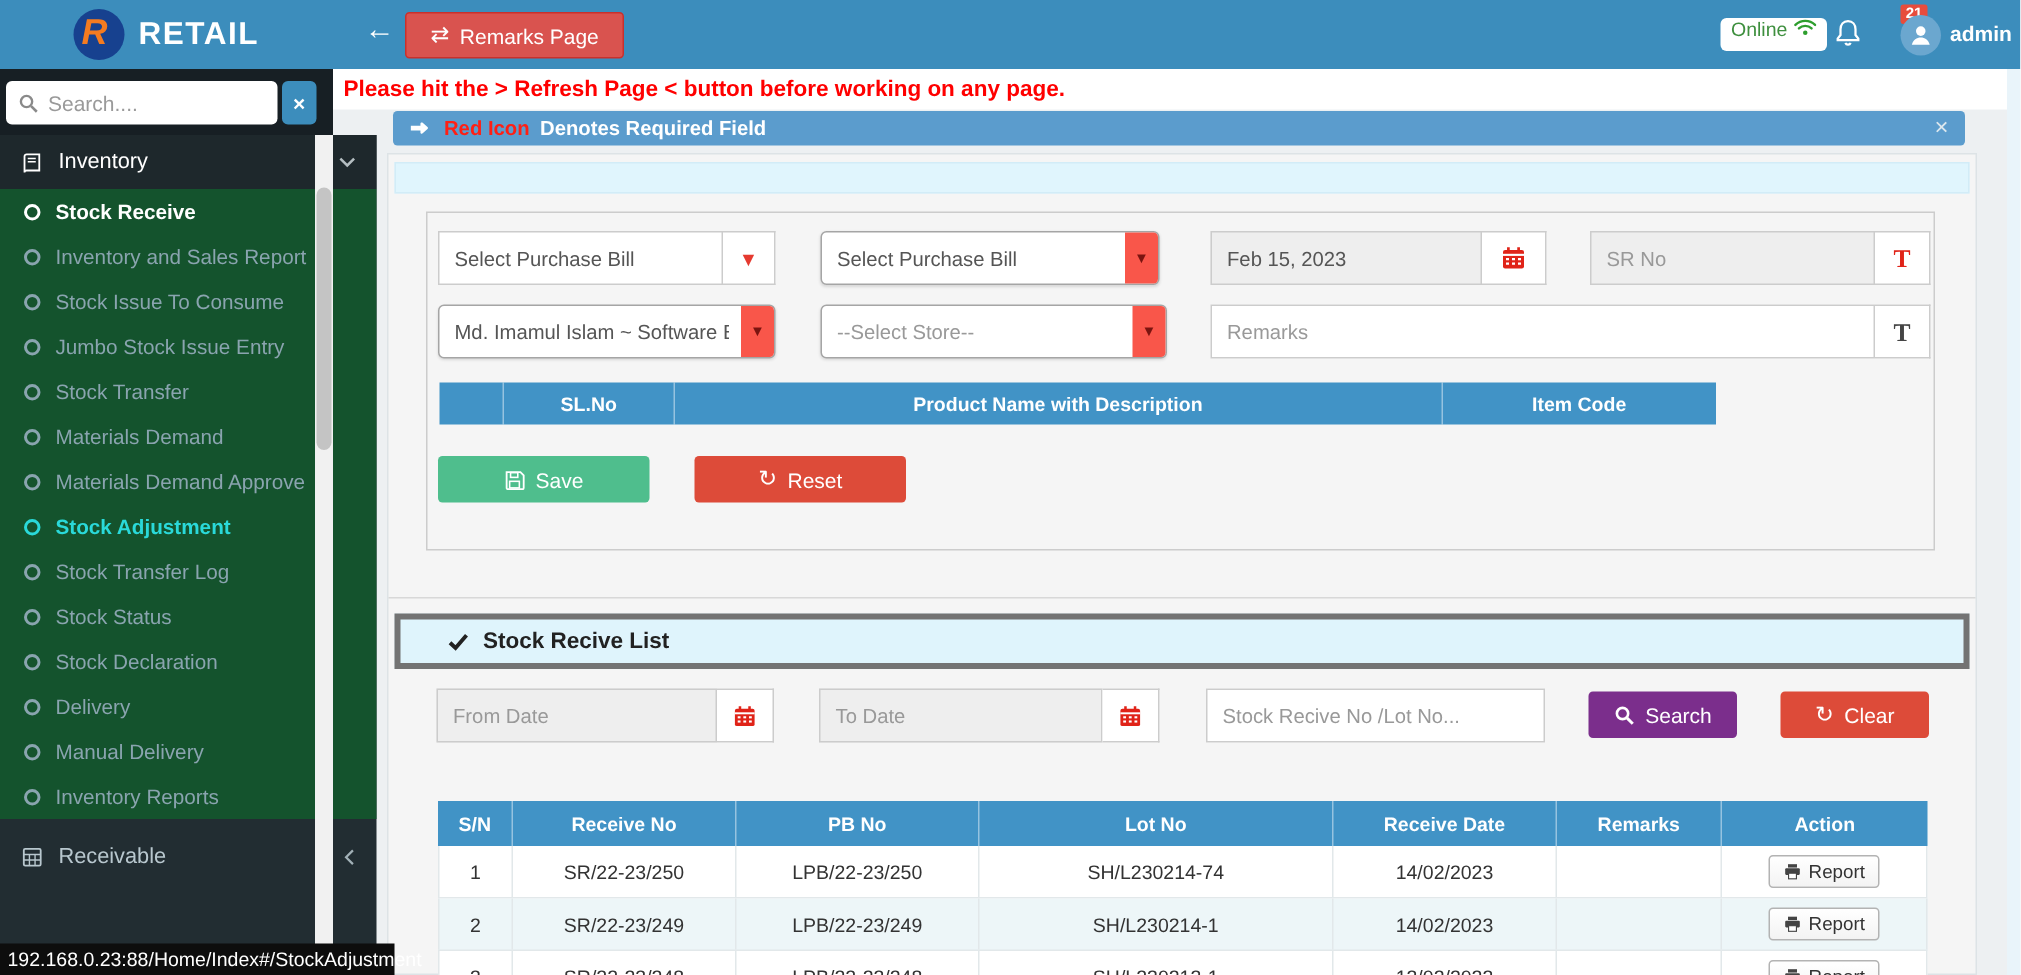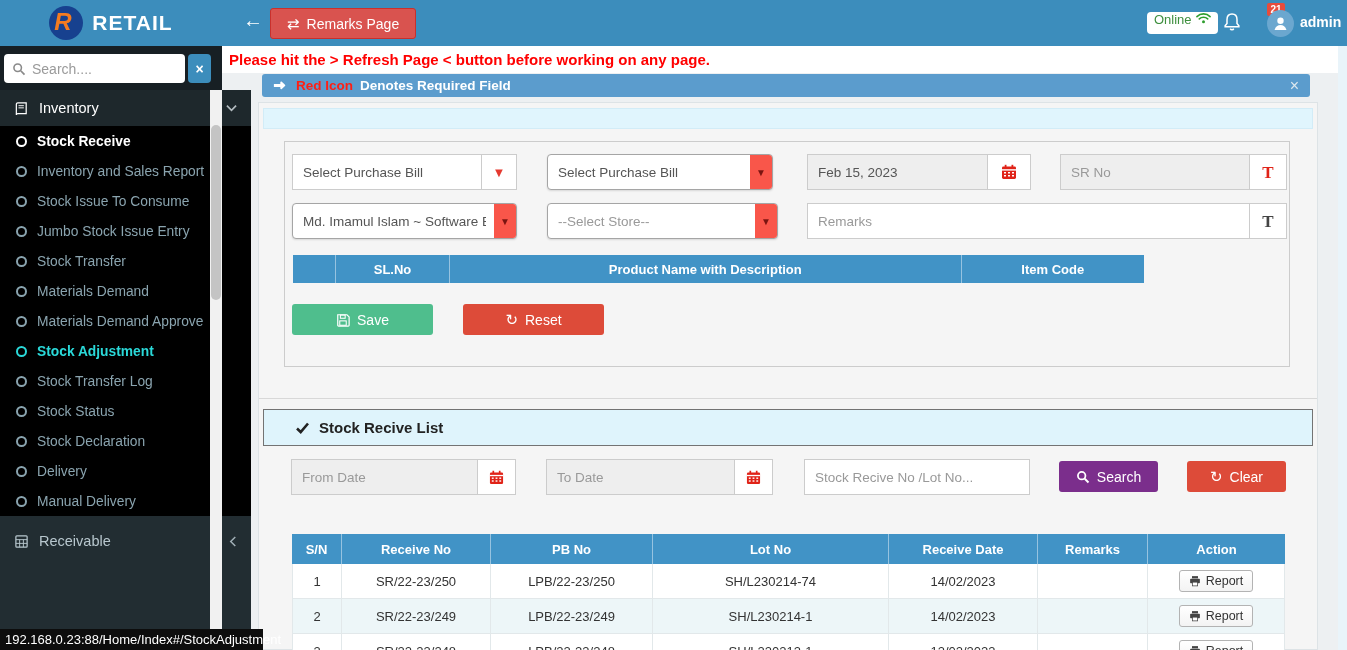--- a/index.html
+++ b/index.html
@@ -35,21 +35,21 @@
     display:flex; align-items:center; gap:6px; padding:0 8px; }
   .sb-search input { border:none; outline:none; width:130px; font-size:14px; color:#555; background:transparent; font-family:"Liberation Sans",sans-serif;}
   .sb-search input::placeholder { color:#9a9a9a; }
   .sb-x { position:absolute; left:188px; top:8px; width:23px; height:29px; background:#3c8dbc; border-radius:4px;
     color:#fff; font-weight:bold; font-size:14px; display:flex; align-items:center; justify-content:center; cursor:pointer; }
 
   .sidebar { position:absolute; left:0; top:90px; width:251px; height:560px; background:#222d32; }
   .nav-head { height:36px; display:flex; align-items:center; gap:10px; padding:0 14px; color:#fff; font-size:14.5px; cursor:pointer; }
   .nav-inventory { background:#1e282c; }
   .nav-chevron { margin-left:auto; opacity:.85; display:flex; }
-  .submenu { background:#000000; }
+  .submenu { background:#14532d; }
   .sub-item { height:30px; display:flex; align-items:center; gap:10px; padding-left:16px; color:#8aa4af; font-size:13.8px; cursor:pointer; }
   .ring { width:11px; height:11px; border:2px solid #8aa4af; border-radius:50%; flex:0 0 auto; }
   .sub-item.active { color:#ffffff; font-weight:bold; }
   .sub-item.active .ring { border-color:#ffffff; }
   .sub-item.selected { color:#2ad9d9; font-weight:bold; }
   .sub-item.selected .ring { border-color:#2ad9d9; }
   .nav-receivable { margin-top:7px; color:#b8c7ce; }
 
   .sb-track { position:absolute; left:210px; top:90px; width:12px; height:560px; background:#f1f1f1; }
   .sb-thumb { position:absolute; left:1px; top:35px; width:10px; height:175px; background:#c4c4c4; border-radius:5px; }
@@ -89,21 +89,21 @@
   .pt-head .c { display:flex; align-items:center; justify-content:center; border-right:1px solid rgba(255,255,255,.45); height:100%; }
   .pt-head .c:last-child { border-right:none; }
 
   .btn { display:flex; align-items:center; justify-content:center; gap:7px; color:#fff; font-size:14px;
     border:none; border-radius:3px; cursor:pointer; font-family:"Liberation Sans",sans-serif; }
   .btn-save  { position:absolute; left:7px;   top:162px; width:141px; height:31px; background:#4fbe8d; }
   .btn-reset { position:absolute; left:178px; top:162px; width:141px; height:31px; background:#dd4b39; }
   .icon-ch { font-size:15px; line-height:1; }
 
   .divider { position:absolute; left:0; top:295px; width:100%; height:1px; background:#d8d8d8; }
-  .list-head { position:absolute; left:4px; top:306px; width:1050px; height:37px; background:#dff4fc; border:1px solid #737373;
+  .list-head { position:absolute; left:4px; top:306px; width:1050px; height:37px; background:#dff4fc; border:4px solid #737373;
     display:flex; align-items:center; gap:9px; padding-left:31px; font-size:15px; font-weight:bold; color:#222; }
 
   .sr-row-y { top:356px; }
   .btn-search { position:absolute; left:800px; top:358px; width:99px; height:31px; background:#7b2e8c; }
   .btn-clear  { position:absolute; left:928px; top:358px; width:99px; height:31px; background:#dd4b39; }
 
   
   .t2 { position:absolute; left:33px; top:431px; width:993px; font-size:13px; color:#333; }
   .t2 .hrow { display:flex; height:30px; background:#4193c6; color:#fff; font-weight:bold; }
   .t2 .hrow .c { display:flex; align-items:center; justify-content:center; border-right:1px solid rgba(255,255,255,.45); }
@@ -241,20 +241,24 @@
           <span class="ring"></span>
           <span>Stock Declaration</span>
         </div>
       <div class="sub-item">
           <span class="ring"></span>
           <span>Delivery</span>
         </div>
       <div class="sub-item">
           <span class="ring"></span>
           <span>Manual Delivery</span>
+        </div>
+      <div class="sub-item">
+          <span class="ring"></span>
+          <span>Inventory Reports</span>
         </div>
     </div>
     <div class="nav-head nav-receivable">
       <span style="display:flex;">
         <svg width="15" height="15" viewBox="0 0 16 16">
             <rect x="2" y="2" width="12" height="12" rx="1" fill="none" stroke="#b8c7ce" stroke-width="1.3"></rect>
             <line x1="2" y1="6" x2="14" y2="6" stroke="#b8c7ce"></line>
             <line x1="6" y1="6" x2="6" y2="14" stroke="#b8c7ce"></line>
             <line x1="10" y1="6" x2="10" y2="14" stroke="#b8c7ce"></line>
             <line x1="2" y1="10" x2="14" y2="10" stroke="#b8c7ce"></line>

